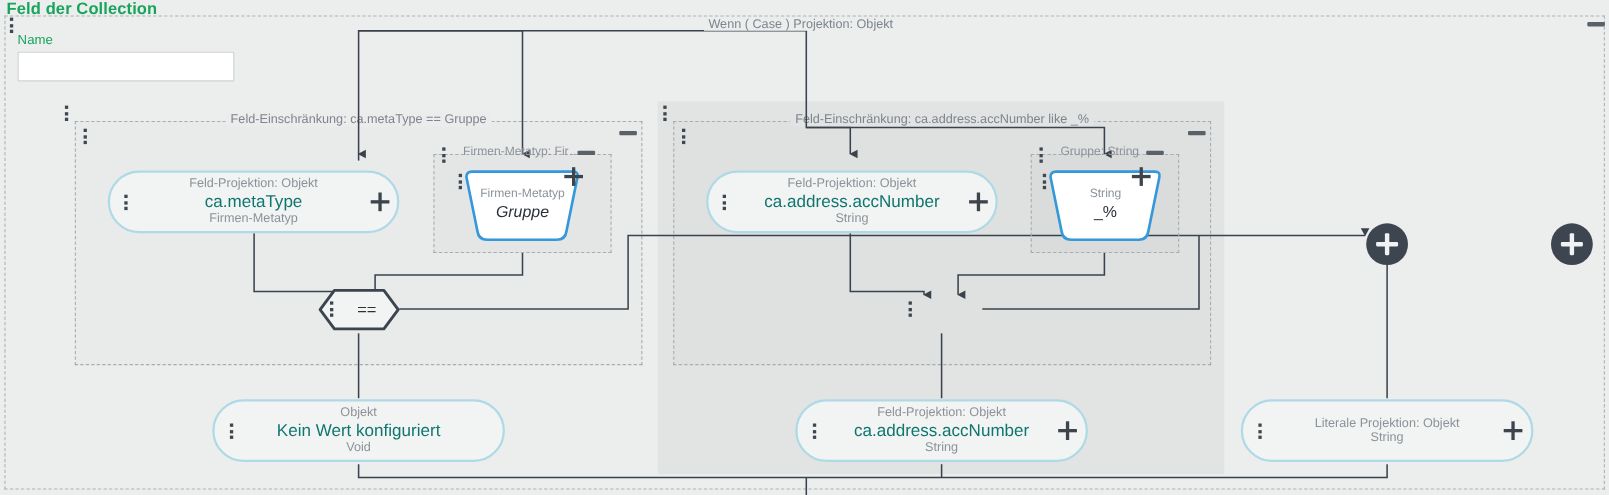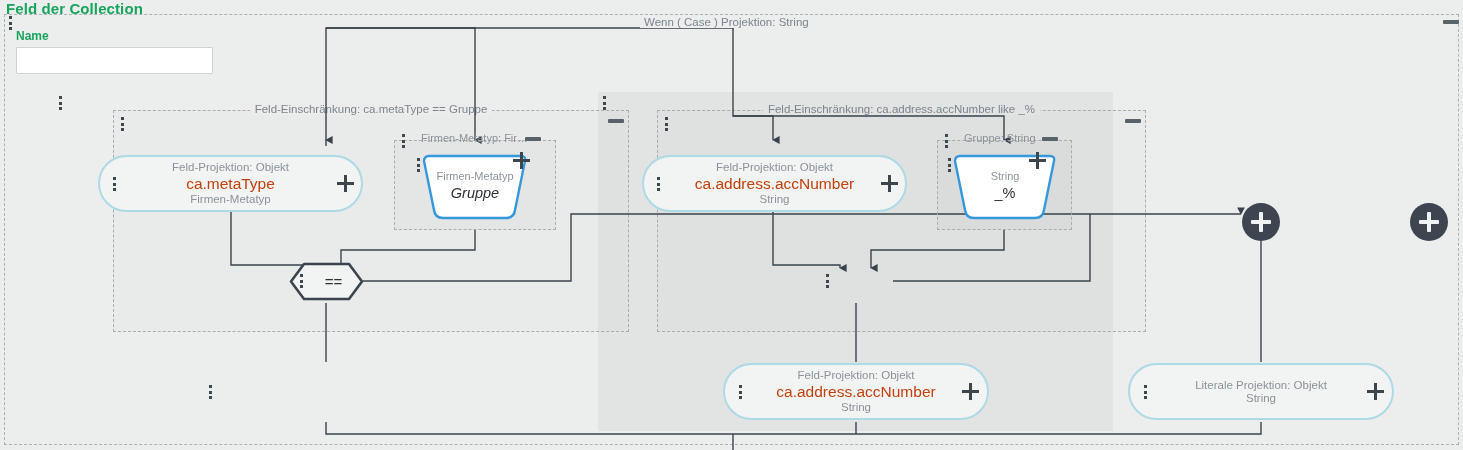--- a/index.html
+++ b/index.html
@@ -36,21 +36,21 @@
 
   
   .grey-band{
     left:598px;top:92px;width:515px;height:339px;
     background:#e2e3e3;
     z-index:1;
   }
 
   
   .name-label{
-    left:16px;top:29px;font-size:12px;font-weight:bold;color:#17a45c;
+    left:16px;top:29px;font-size:12px;font-weight:normal;color:#17a45c;
     z-index:8;
   }
   .name-input{
     left:16px;top:47px;width:197px;height:27px;
     background:#ffffff;border:1px solid #cfd2d4;border-radius:1px;
     z-index:8;
     font-family:"Liberation Sans", sans-serif;font-size:12px;
     padding:0 6px;color:#384049;outline:none;
   }
 
@@ -65,21 +65,20 @@
   .case-label{
     left:640px;top:16px;font-size:11.5px;color:#7c858e;
     z-index:6;background:#eceded;padding:0 4px;
   }
 
   
   .cond-group{
     border:1px dashed #a9adb1;
     background:rgba(0,0,0,0.012);
     z-index:2;
-    margin-left:45px;
   }
   .cond-group.left{left:68px;top:110px;width:516px;height:222px;}
   .cond-group.right{left:612px;top:110px;width:489px;height:222px;}
   .cond-title{
     position:absolute;top:-8px;left:0;width:100%;text-align:center;
     font-size:11.5px;color:#7c858e;
   }
   .cond-title span{background:#ececec;padding:0 5px;}
   .cond-group.right .cond-title span{background:#e2e3e3;}
 
@@ -119,21 +118,21 @@
   .pill{
     position:absolute;z-index:5;
     background:#f2f3f3;
     border:2px solid #aed9e6;
     border-radius:34px;
     display:flex;align-items:center;justify-content:center;
     box-sizing:border-box;
   }
   .pill .ptext{text-align:center;line-height:1.12;padding:0 26px;}
   .pill .ptype{font-size:11.5px;color:#8b9399;}
-  .pill .pname{font-size:15.5px;color:#c2410c;margin:1px 0;white-space:nowrap;}
+  .pill .pname{font-size:15.5px;color:#0f766e;margin:1px 0;white-space:nowrap;}
   .pill .psub{font-size:11.5px;color:#8b9399;}
 
   
   .plus{
     position:absolute;width:17px;height:17px;z-index:7;
   }
   .plus:before,.plus:after{
     content:"";position:absolute;background:#3c444c;
   }
   .plus:before{left:0;top:7px;width:17px;height:3px;}
@@ -173,21 +172,21 @@
   <div class="abs dots" style="left:9px;top:16px;">
     <i></i>
       <i></i>
       <i></i>
   </div>
   <div class="minus" style="left:1443px;top:20px;"></div>
 
   <div class="abs name-label">Name</div>
   <input class="abs name-input" value="" placeholder="" style="">
 
-  <div class="abs case-label">Wenn ( Case ) Projektion: String</div>
+  <div class="abs case-label">Wenn ( Case ) Projektion: Objekt</div>
 
   <svg id="wires" viewBox="0 0 1463 450">
     <defs>
       <marker id="arrow" markerWidth="9" markerHeight="9" refX="4.5" refY="7.2" orient="auto" markerUnits="userSpaceOnUse">
         <path d="M0.6,0.6 L8.4,0.6 L4.5,8.0 Z" fill="#3a434c"></path>
       </marker>
     </defs>
     <g fill="none" stroke="#3a434c" stroke-width="1.4">
 
       <path d="M733,23 L733,28 L326,28 L326,140" marker-end="url(#arrow)"></path>
@@ -350,20 +349,27 @@
       <i></i>
   </div>
   <div class="plus" style="left:1029px;top:152px;"></div>
 
   <div class="abs dots" style="left:826px;top:274px;">
     <i></i>
       <i></i>
       <i></i>
   </div>
 
+  <div class="pill" style="left:193px;top:363px;width:266px;height:57px;">
+    <div class="ptext">
+      <div class="ptype">Objekt</div>
+      <div class="pname">Kein Wert konfiguriert</div>
+      <div class="psub">Void</div>
+    </div>
+  </div>
   <div class="abs dots" style="left:209px;top:385px;">
     <i></i>
       <i></i>
       <i></i>
   </div>
 
   <div class="pill" style="left:723px;top:363px;width:266px;height:57px;">
     <div class="ptext">
       <div class="ptype">Feld-Projektion: Objekt</div>
       <div class="pname">ca.address.accNumber</div>

